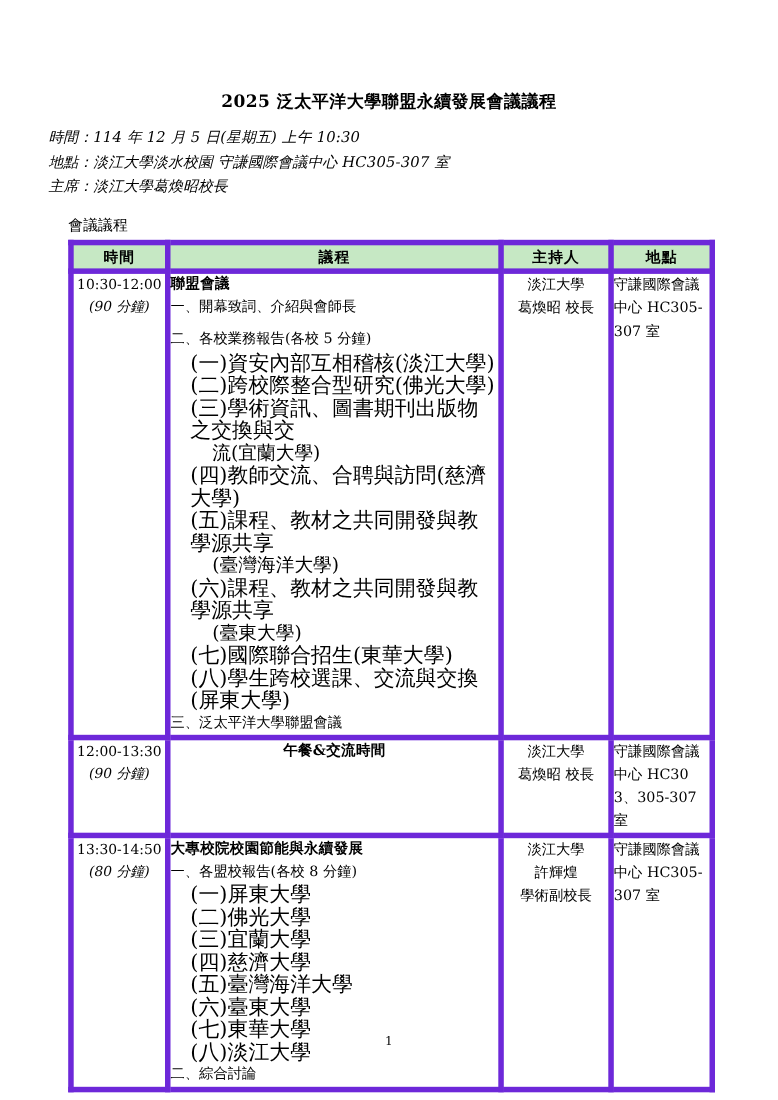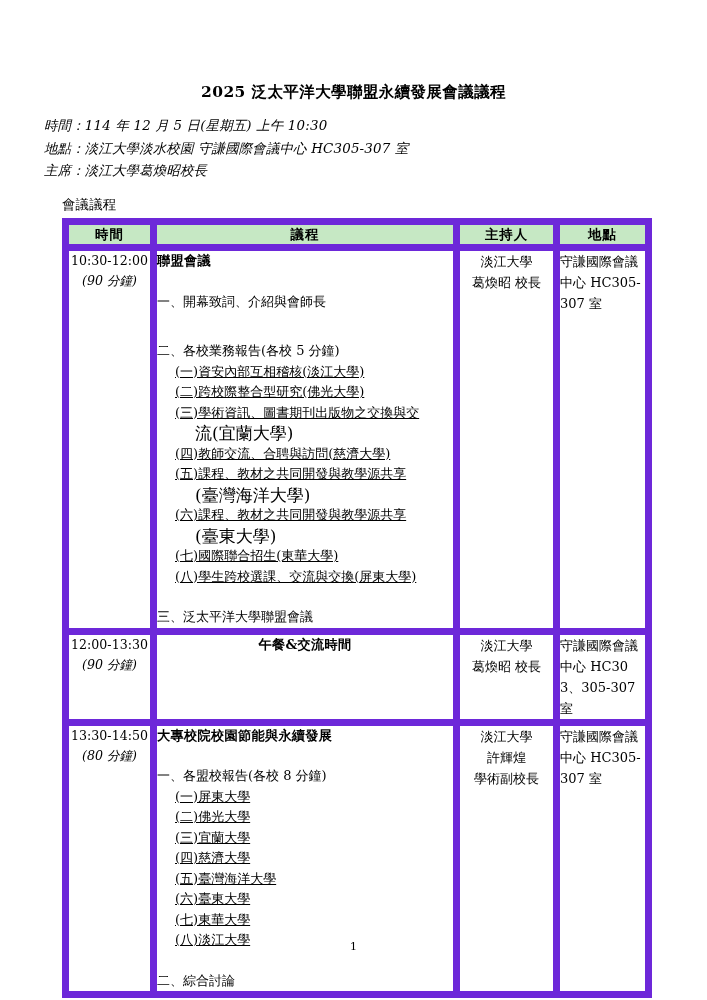--- a/index.html
+++ b/index.html
@@ -59,21 +59,21 @@
     position: absolute;
     left: 62px;
     top: 218px;
     width: 583px;
     border-collapse: collapse;
     table-layout: fixed;
     font-size: 13px;
   }
   table.agenda th,
   table.agenda td {
-    border: 7px solid #6d28d9;
+    border: 5px solid #6d28d9;
     padding: 0;
     vertical-align: top;
     box-sizing: border-box;
   }
   table.agenda thead th {
     background: #c6e8c4;
     text-align: center;
     font-weight: bold;
     font-size: 13.4px;
     height: 26px;
@@ -100,27 +100,25 @@
     line-height: 20.5px;
   }
   td.agenda-cell .ag-head {
     font-weight: bold;
     font-size: 13.2px;
     letter-spacing: 0.3px;
   }
   td.agenda-cell .ag-l1 {
     font-size: 13px;
     text-indent: 0;
-    margin-top: 20px;
   }
   td.agenda-cell .ag-l2 {
-    font-size: 13px;
+    font-size: 19px;
     padding-left: 18px;
     text-indent: 0;
-    text-decoration: underline;
   }
   td.agenda-cell .ag-l3 {
     font-size: 17px;
     padding-left: 38px;
   }
   td.agenda-cell .ag-gap { height: 9px; line-height: 9px; font-size: 1px; }
 
   td.host-cell {
     text-align: center;
     font-size: 13px;

